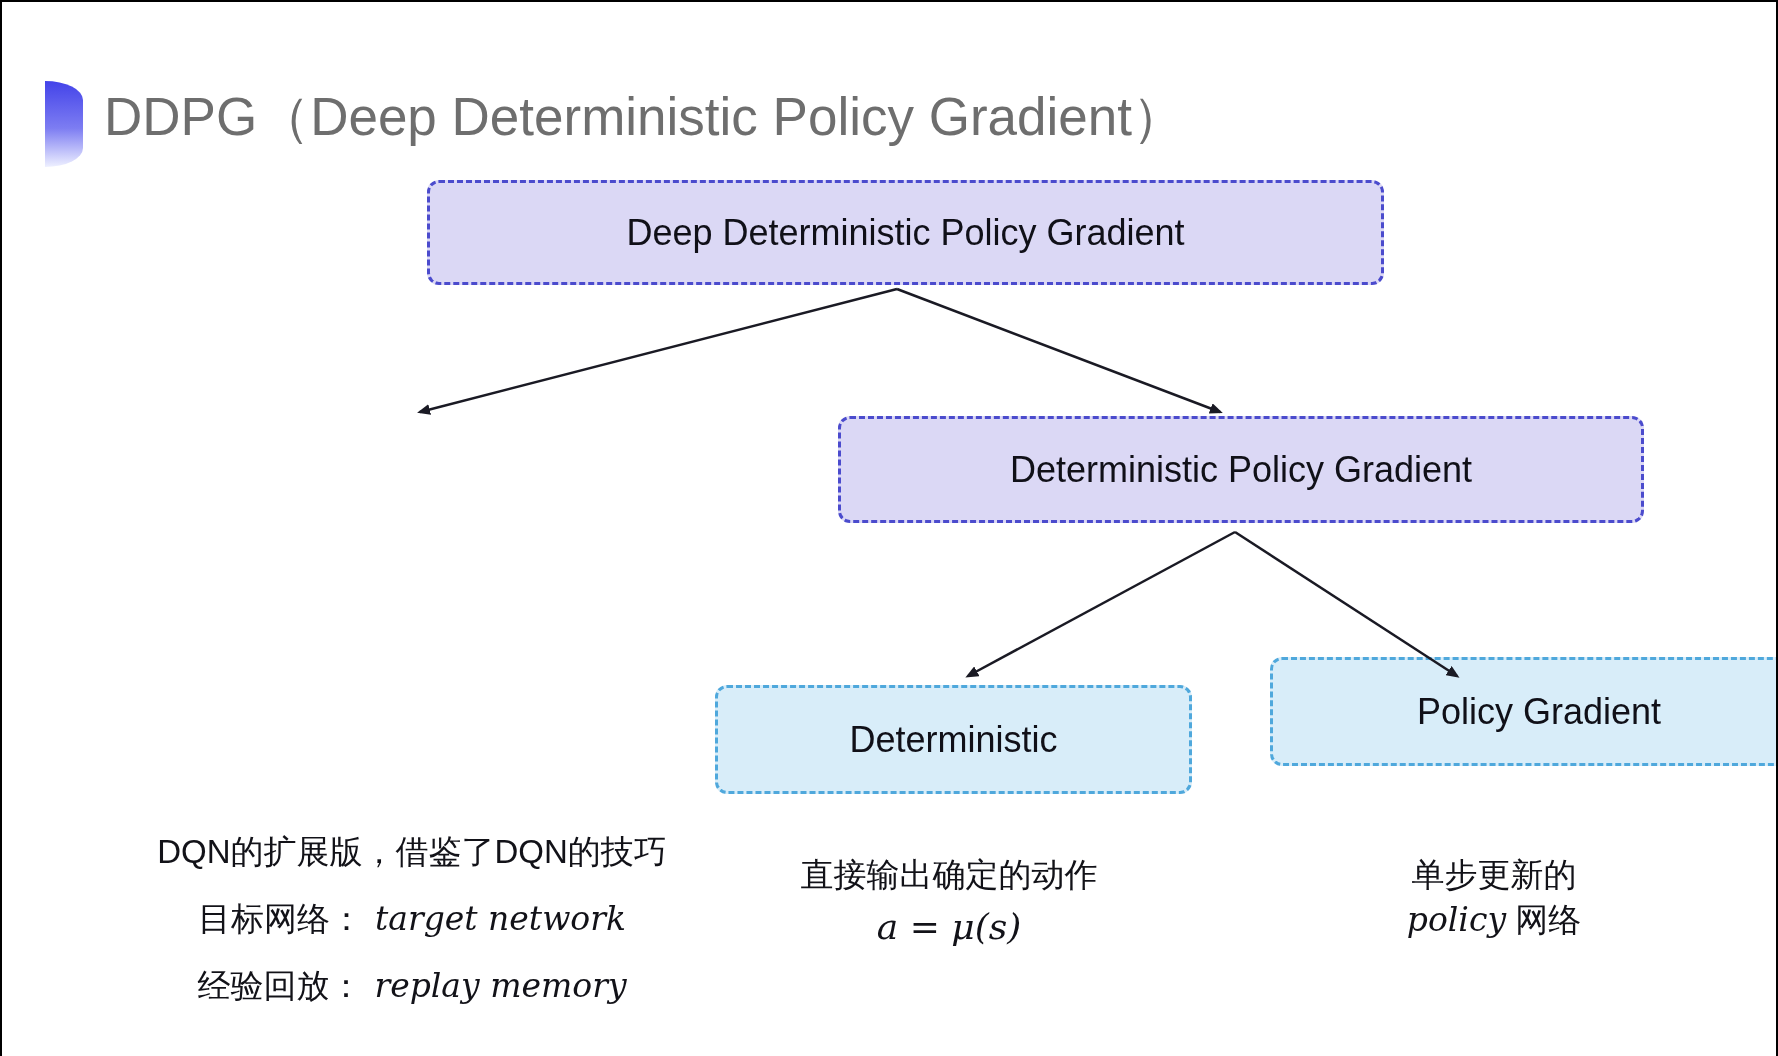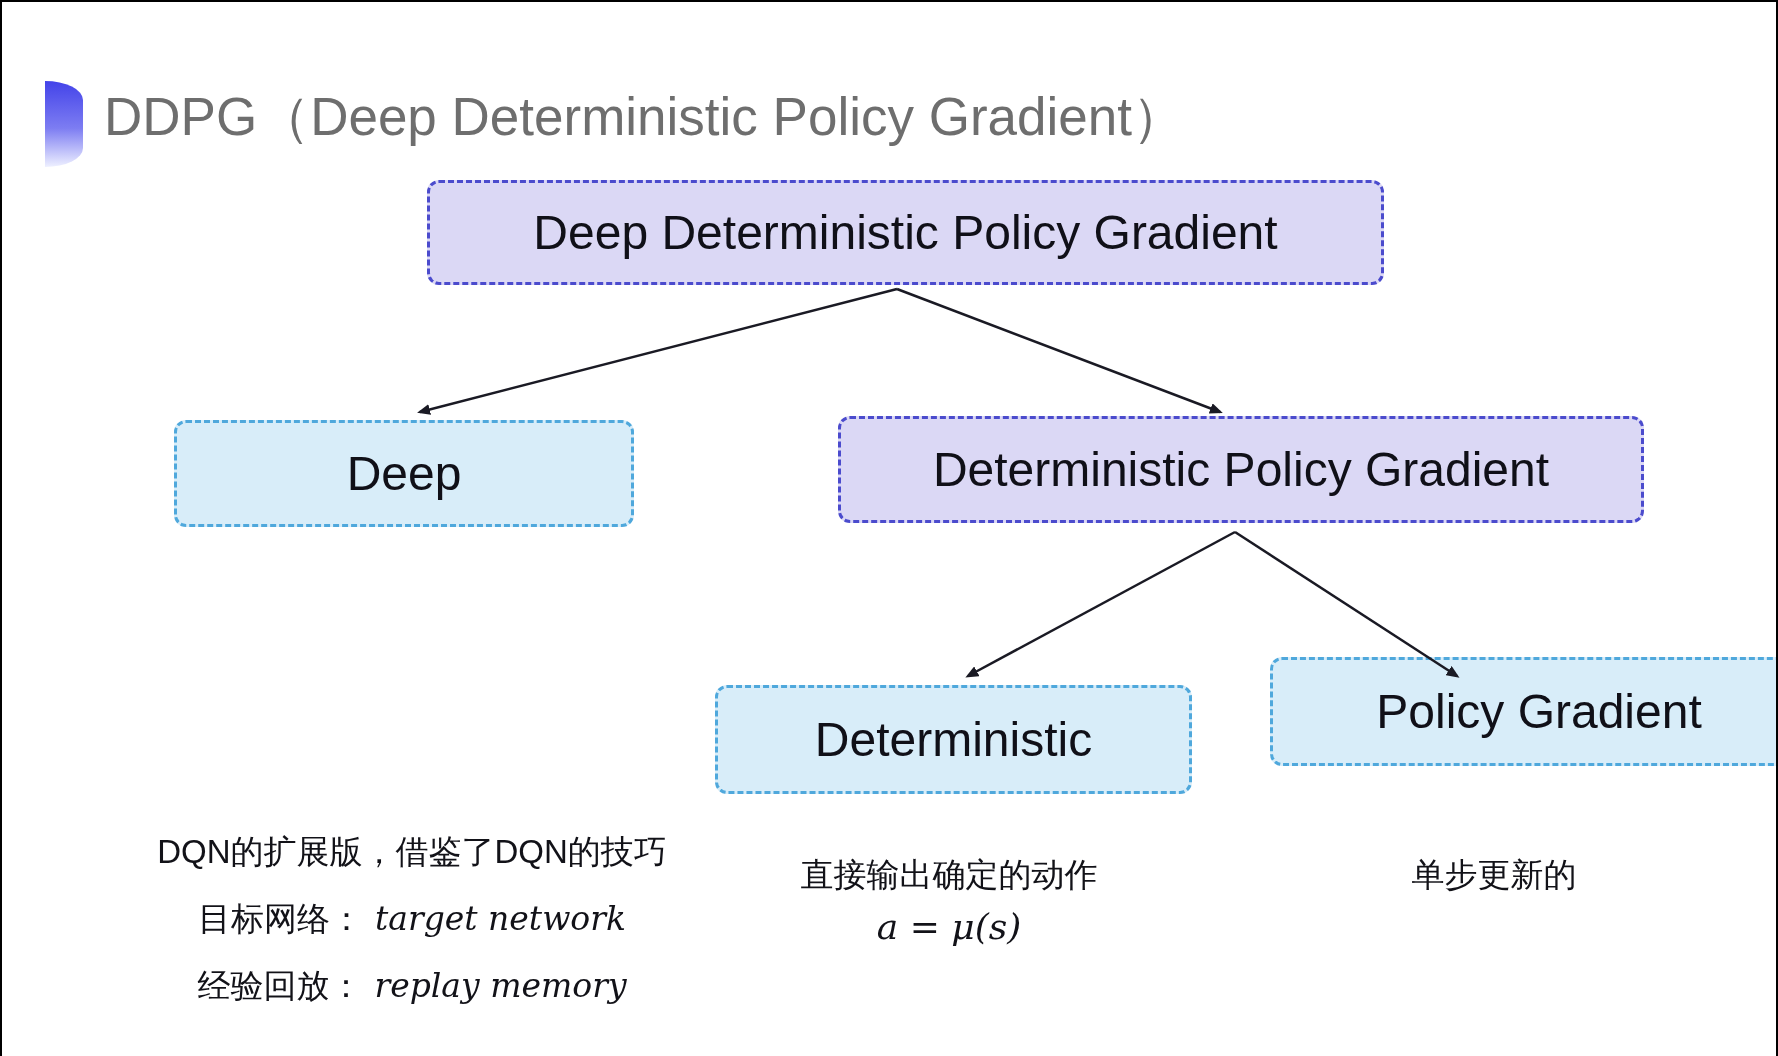--- a/index.html
+++ b/index.html
@@ -29,21 +29,21 @@
     font-weight:400;
     letter-spacing:0px;
     color:var(--title-color,#6e6e6e);
     white-space:nowrap;
   }
   .node{
     position:absolute;
     box-sizing:border-box;
     display:flex;align-items:center;justify-content:center;
     border-radius:12px;
-    font-size:48px;
+    font-size:36px;
     color:var(--node-text,#101018);
     white-space:nowrap;
   }
   .node.lav{
     background:var(--lavender-fill,#dbd8f5);
     border:3px dashed var(--lavender-border,#4b4bcd);
   }
   .node.cyan{
     background:var(--cyan-fill,#d8edf9);
     border:3px dashed var(--cyan-border,#4fa8dc);
@@ -85,23 +85,20 @@
 <div class="stage">
 
   <span class="deco-half-circle"></span>
 
   <h1 class="page-title">DDPG（Deep Deterministic Policy Gradient）</h1>
 
   <div class="node lav node-root">
     <span>Deep Deterministic Policy Gradient</span>
   </div>
 
-  <div class="node cyan node-deep">
-    <span>Deep</span>
-  </div>
 
   <div class="node lav node-dpg">
     <span>Deterministic Policy Gradient</span>
   </div>
 
   <div class="node cyan node-det">
     <span>Deterministic</span>
   </div>
 
   <div class="node cyan node-pg">
@@ -130,15 +127,18 @@
     </div>
   </div>
 
   <div class="note note-det">
     <div class="line">直接输出确定的动作</div>
     <div class="line formula">a = μ(s)</div>
   </div>
 
   <div class="note note-pg">
     <div class="line">单步更新的</div>
+    <div class="line">
+      <span class="term-inline">policy</span><span> 网络</span>
+    </div>
   </div>
 
 </div>
 
 </body></html>

